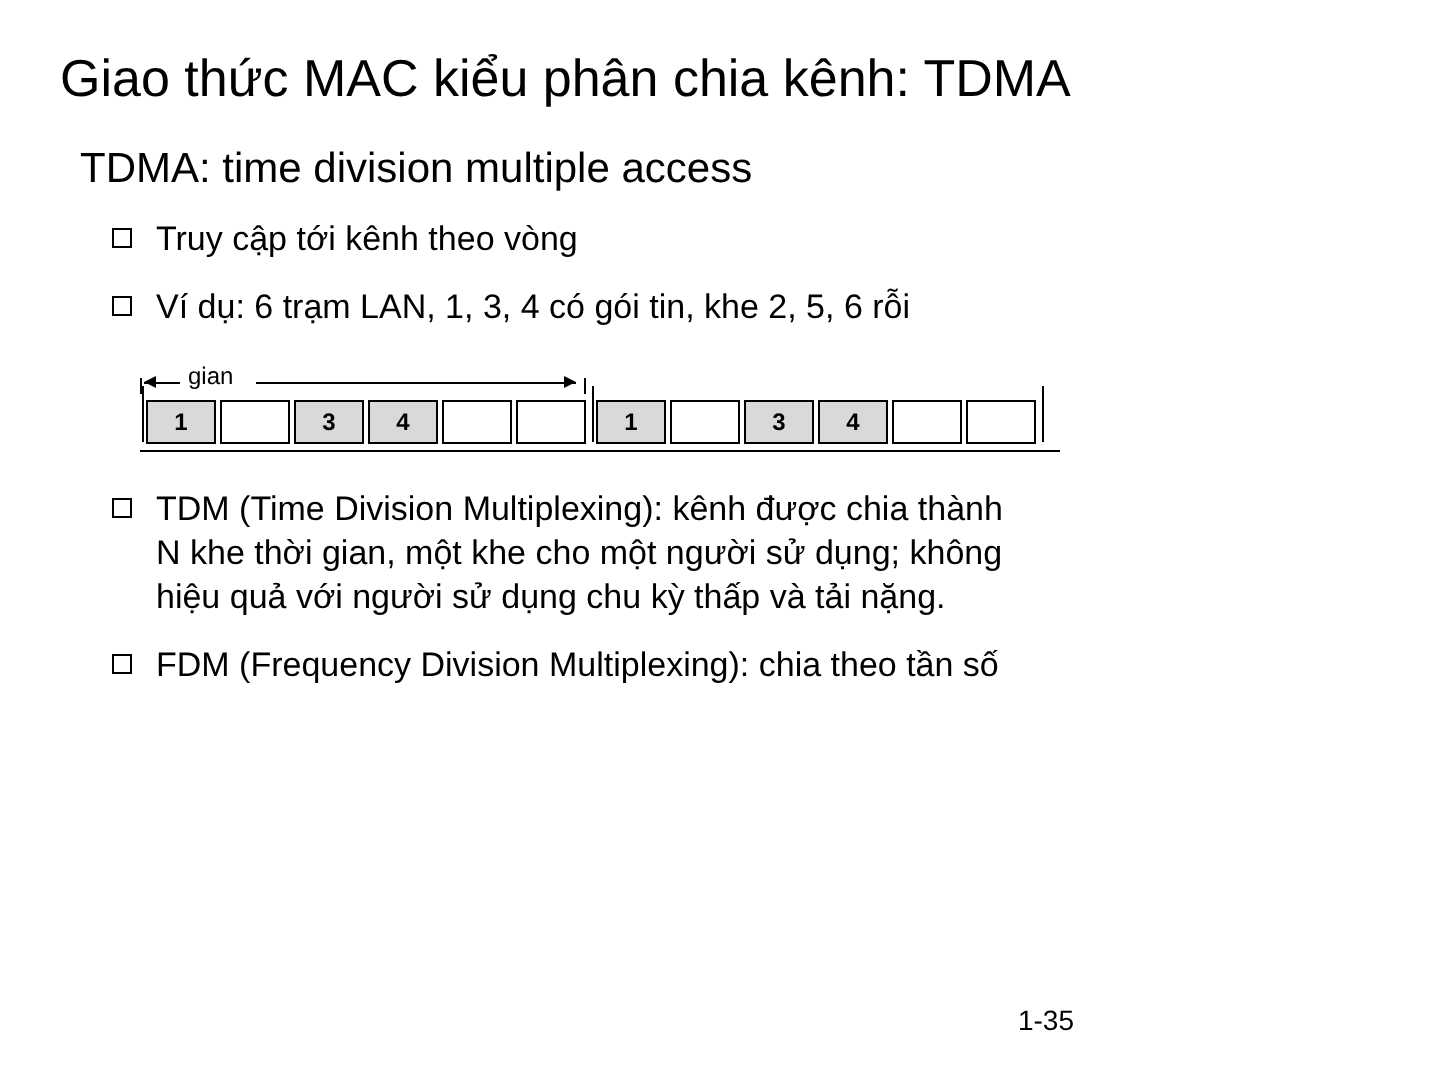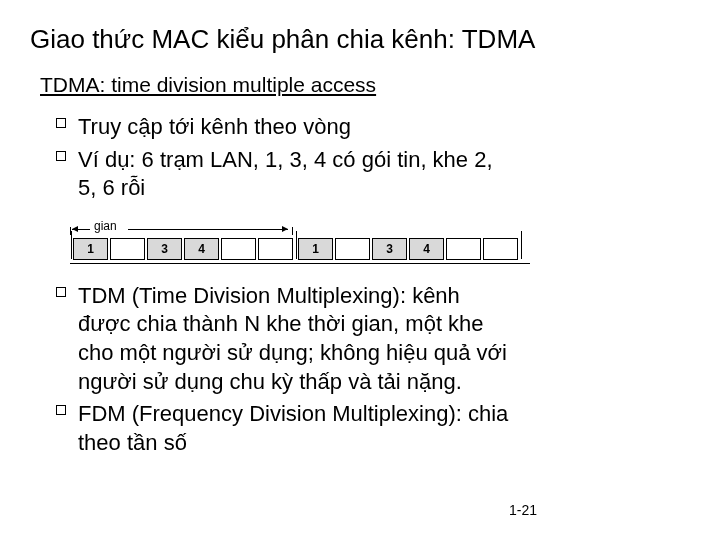--- a/index.html
+++ b/index.html
@@ -19,34 +19,33 @@
     box-sizing: border-box;
     padding: 20px 30px 20px 30px;
   }
   .title {
     font-size: 26px;
     margin: 4px 0 18px 0;
     font-weight: normal;
   }
   .subtitle {
     font-size: 21px;
-    margin: 0 0 16px 10px;
+    margin: 0 0 0 10px;
     font-weight: normal;
-    text-decoration: underline;
   }
   ul.bullets {
     list-style: none;
     padding: 0 0 0 26px;
     margin: 0 30px 0 0;
   }
   ul.bullets li {
     position: relative;
-    font-size: 22px;
+    font-size: 17px;
     line-height: 1.3;
-    margin: 0 0 4px 0;
+    margin: 12px 0 4px 0;
     padding-left: 22px;
   }
   ul.bullets li::before {
     content: "";
     position: absolute;
     left: 0;
     top: 5px;
     width: 10px;
     height: 10px;
     border: 1px solid #000;
@@ -150,14 +149,14 @@
       <div class="slot empty"></div>
       <span class="divider"></span>
     </div>
   </div>
 
   <ul class="bullets">
     <li>TDM (Time Division Multiplexing): kênh được chia thành N khe thời gian, một khe cho một người sử dụng; không hiệu quả với người sử dụng chu kỳ thấp và tải nặng.</li>
     <li>FDM (Frequency Division Multiplexing): chia theo tần số</li>
   </ul>
 
-  <div class="page-num">1-21</div>
+  <div class="page-num">1-35</div>
 </div>
 
 </body></html>

